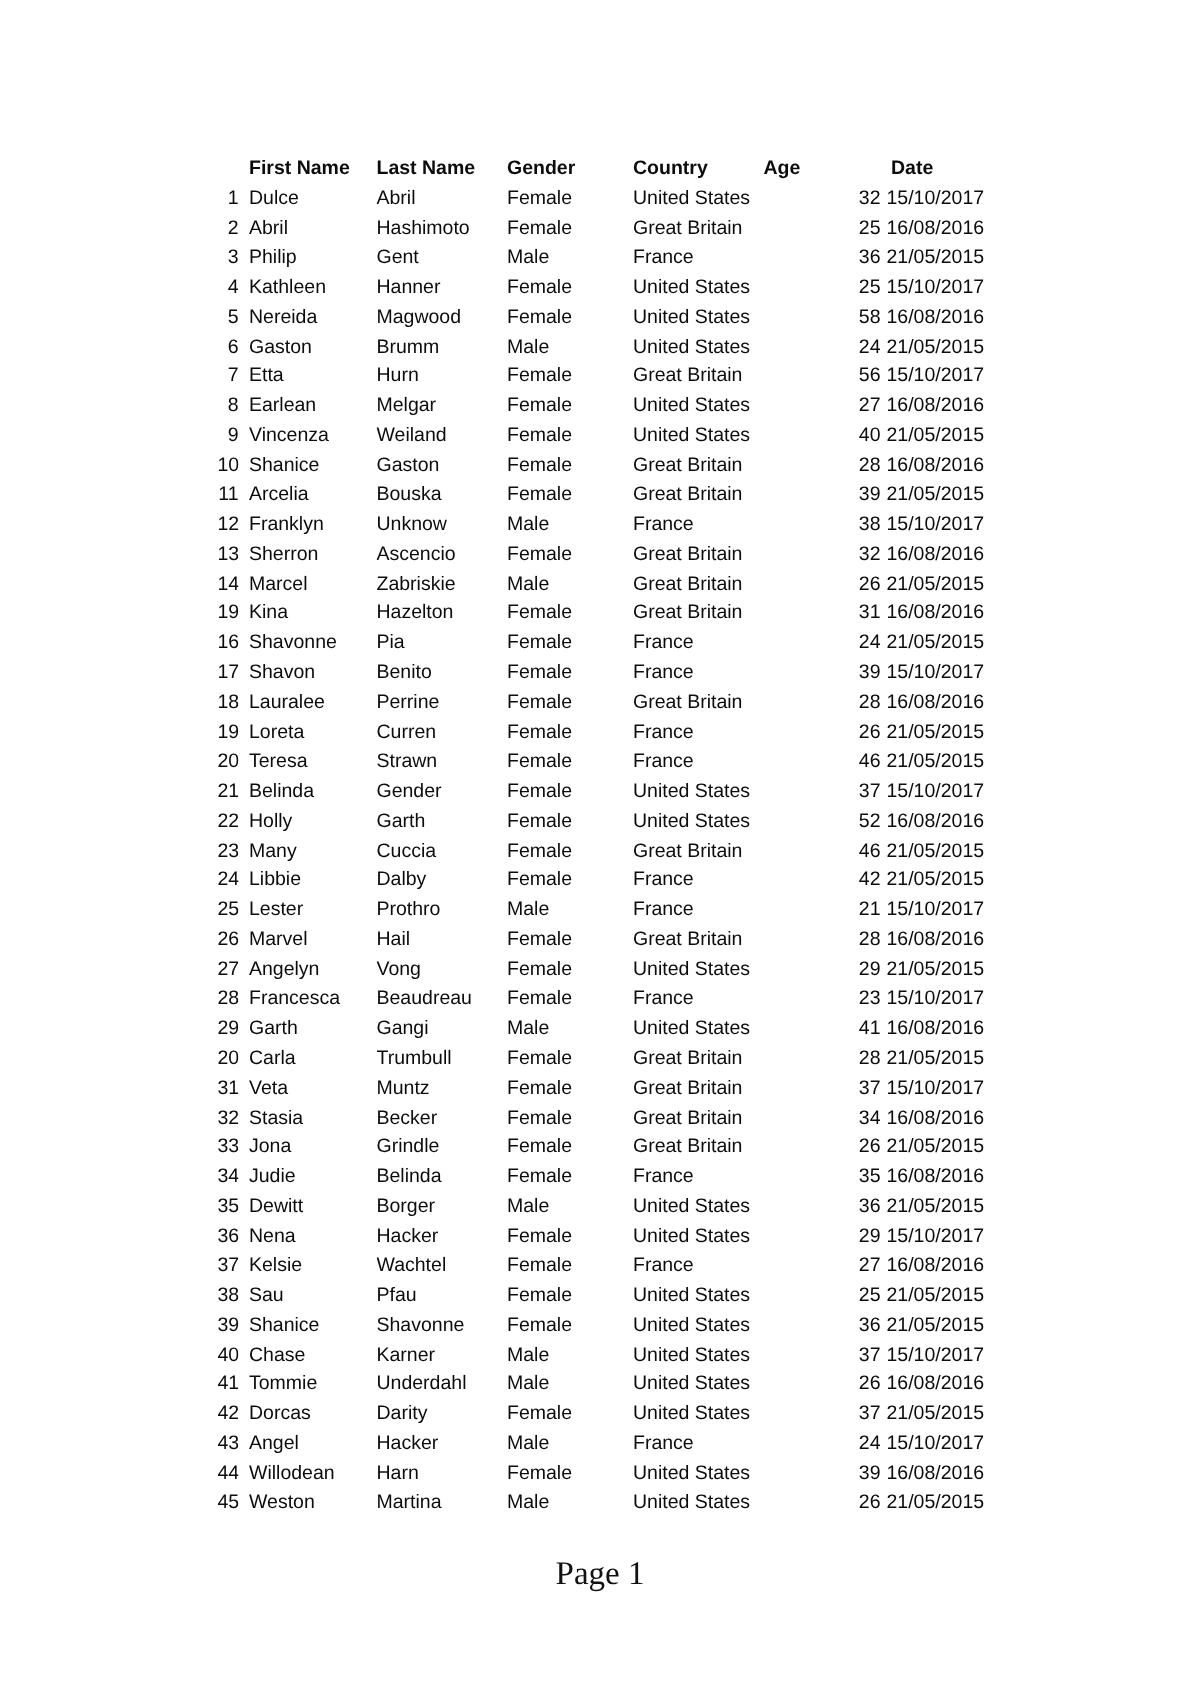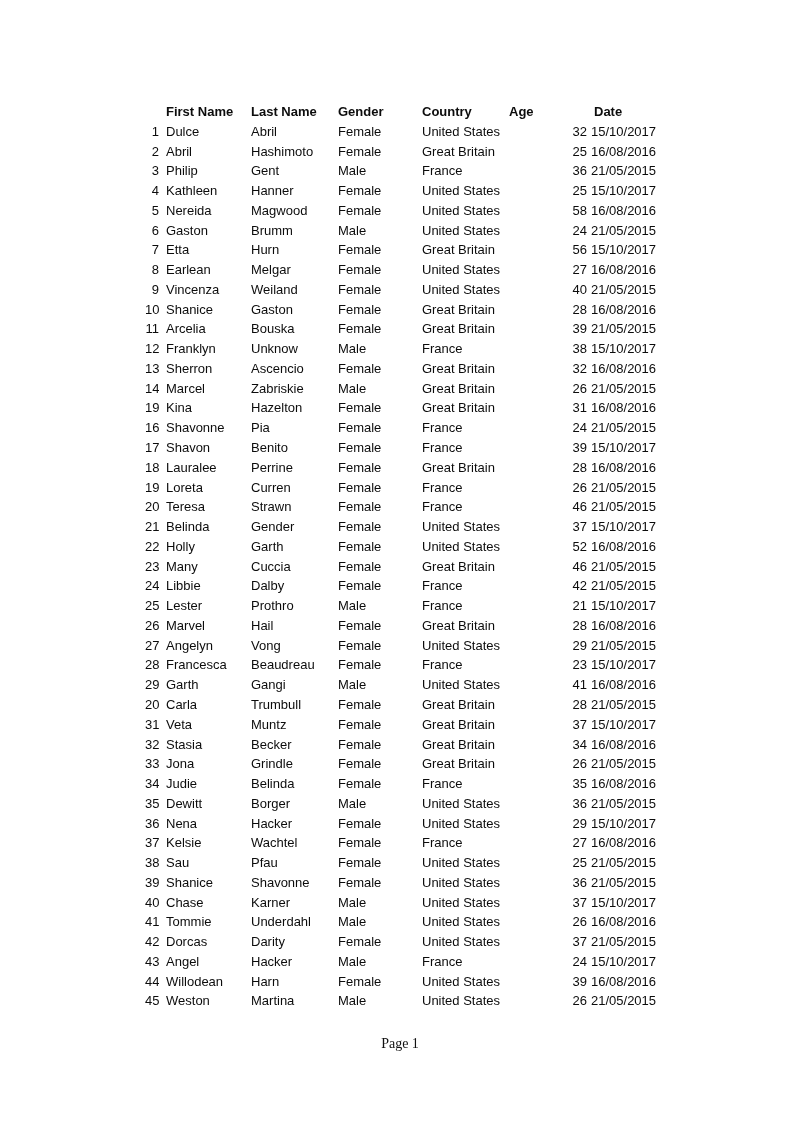--- a/index.html
+++ b/index.html
@@ -26,21 +26,21 @@
     font-size: 17px;
     color: #111111;
   }
   .doc-footer {
     position: absolute;
     top: 1036px;
     left: 0;
     width: 800px;
     text-align: center;
     font-family: "Liberation Serif", serif;
-    font-size: 14px;
+    font-size: 22px;
     color: #111111;
   }
   .sheet-table {
     position: absolute;
     top: 102px;
     left: 145px;
     width: 516px;
     font-size: 13px;
     line-height: 19.77px;
     color: #0c0c0c;

